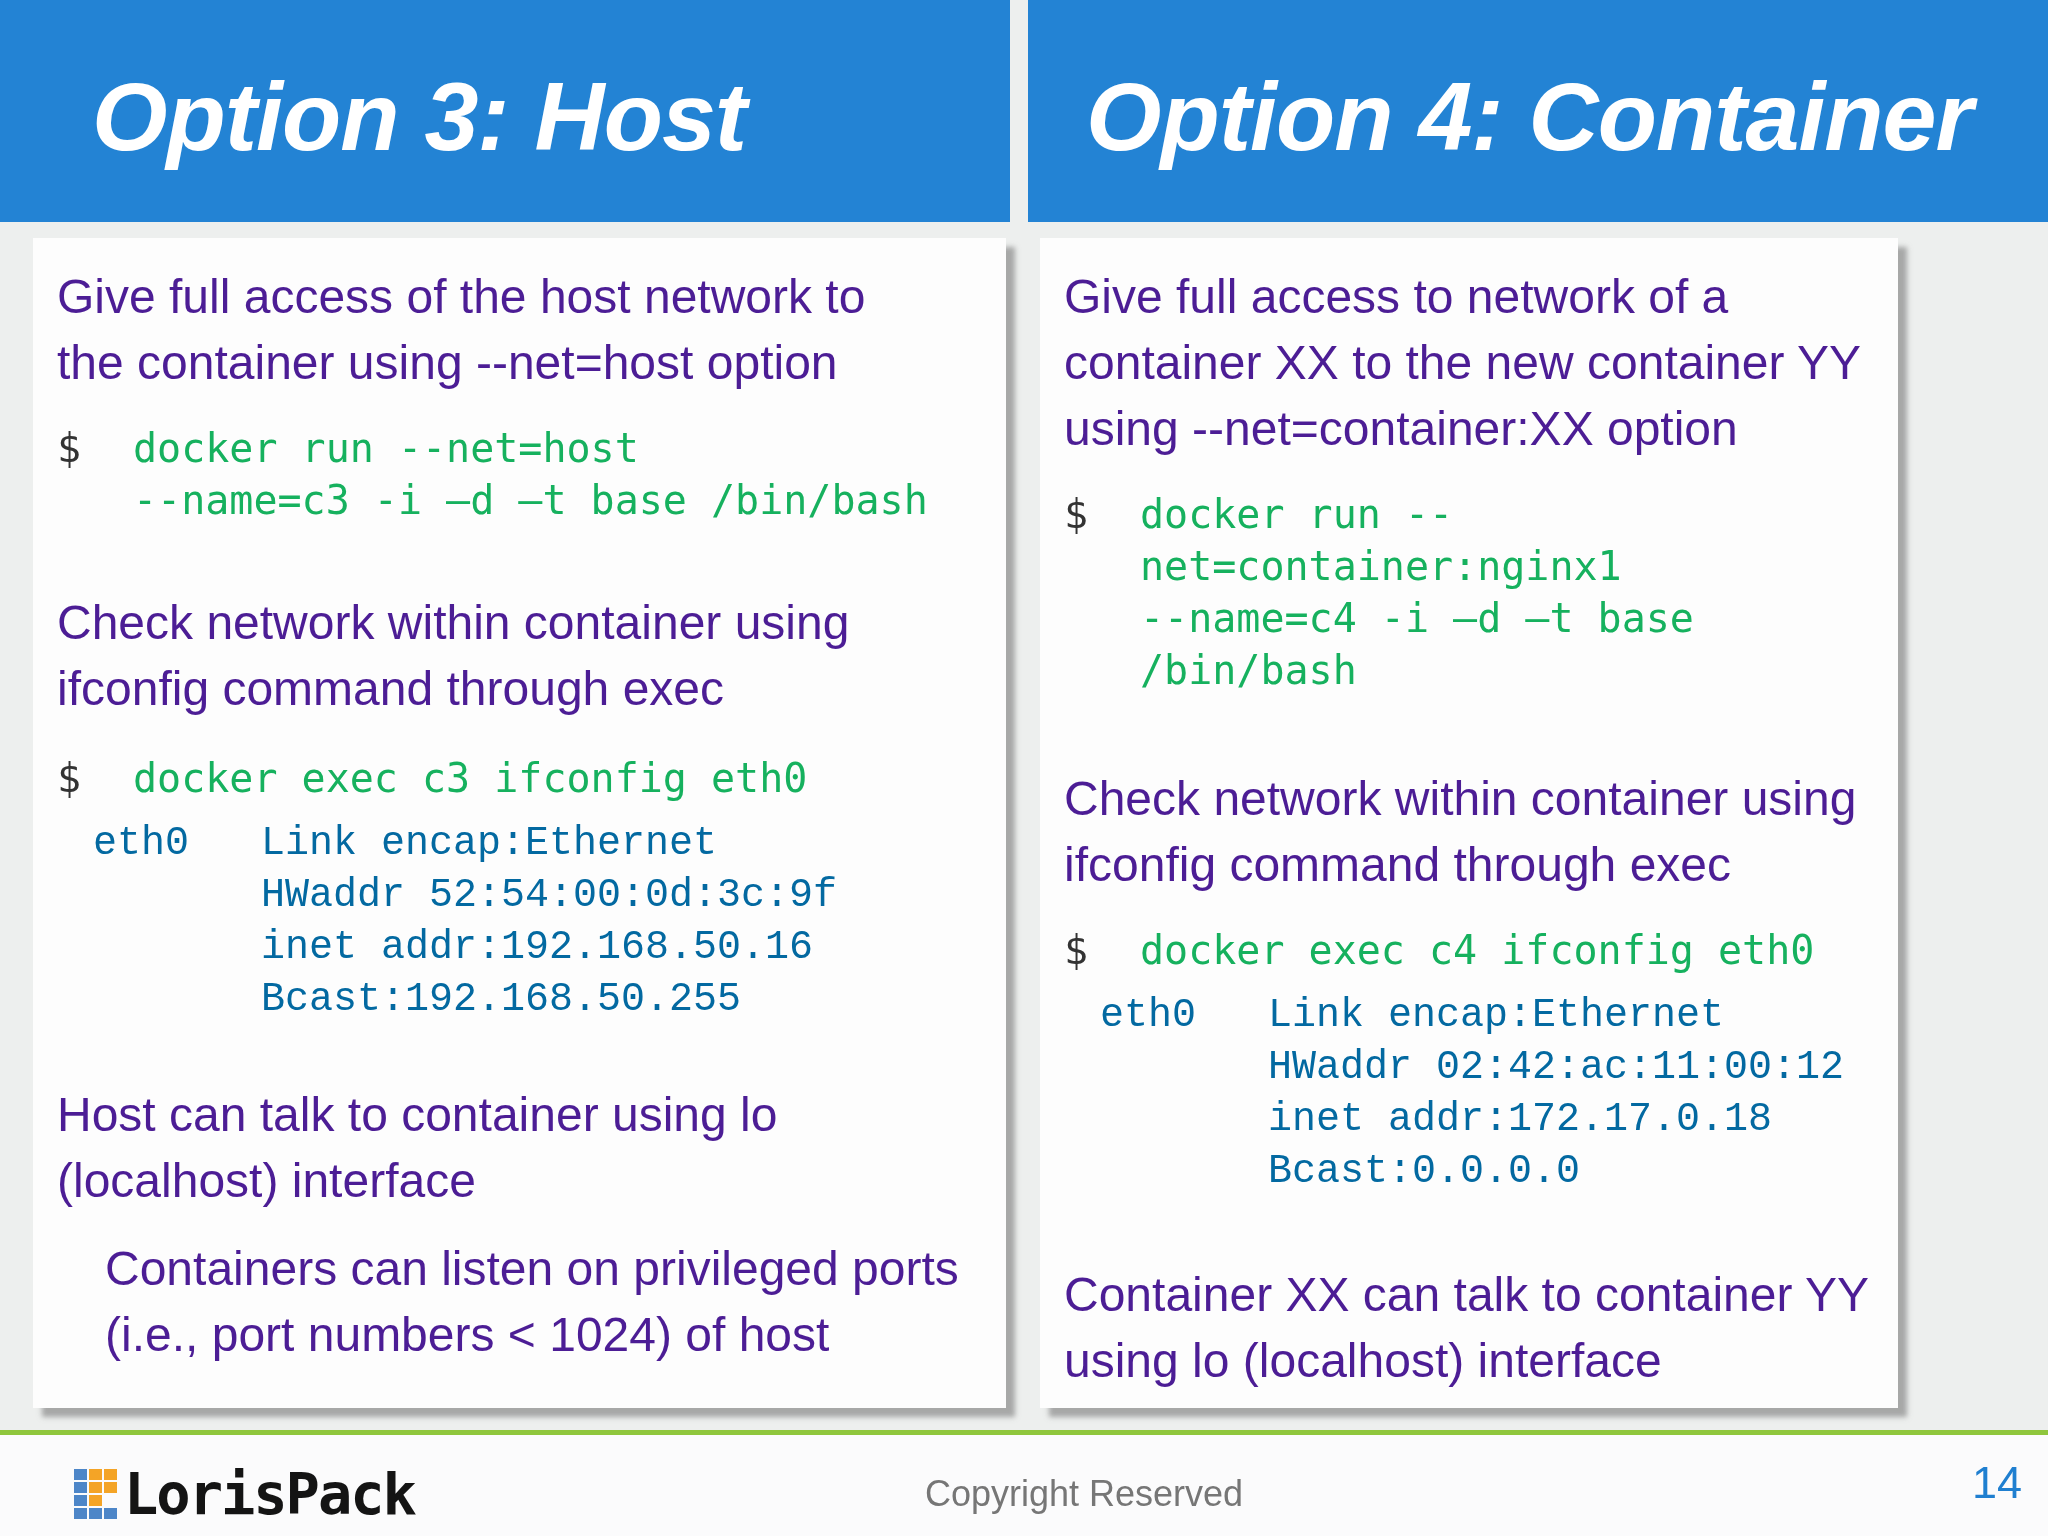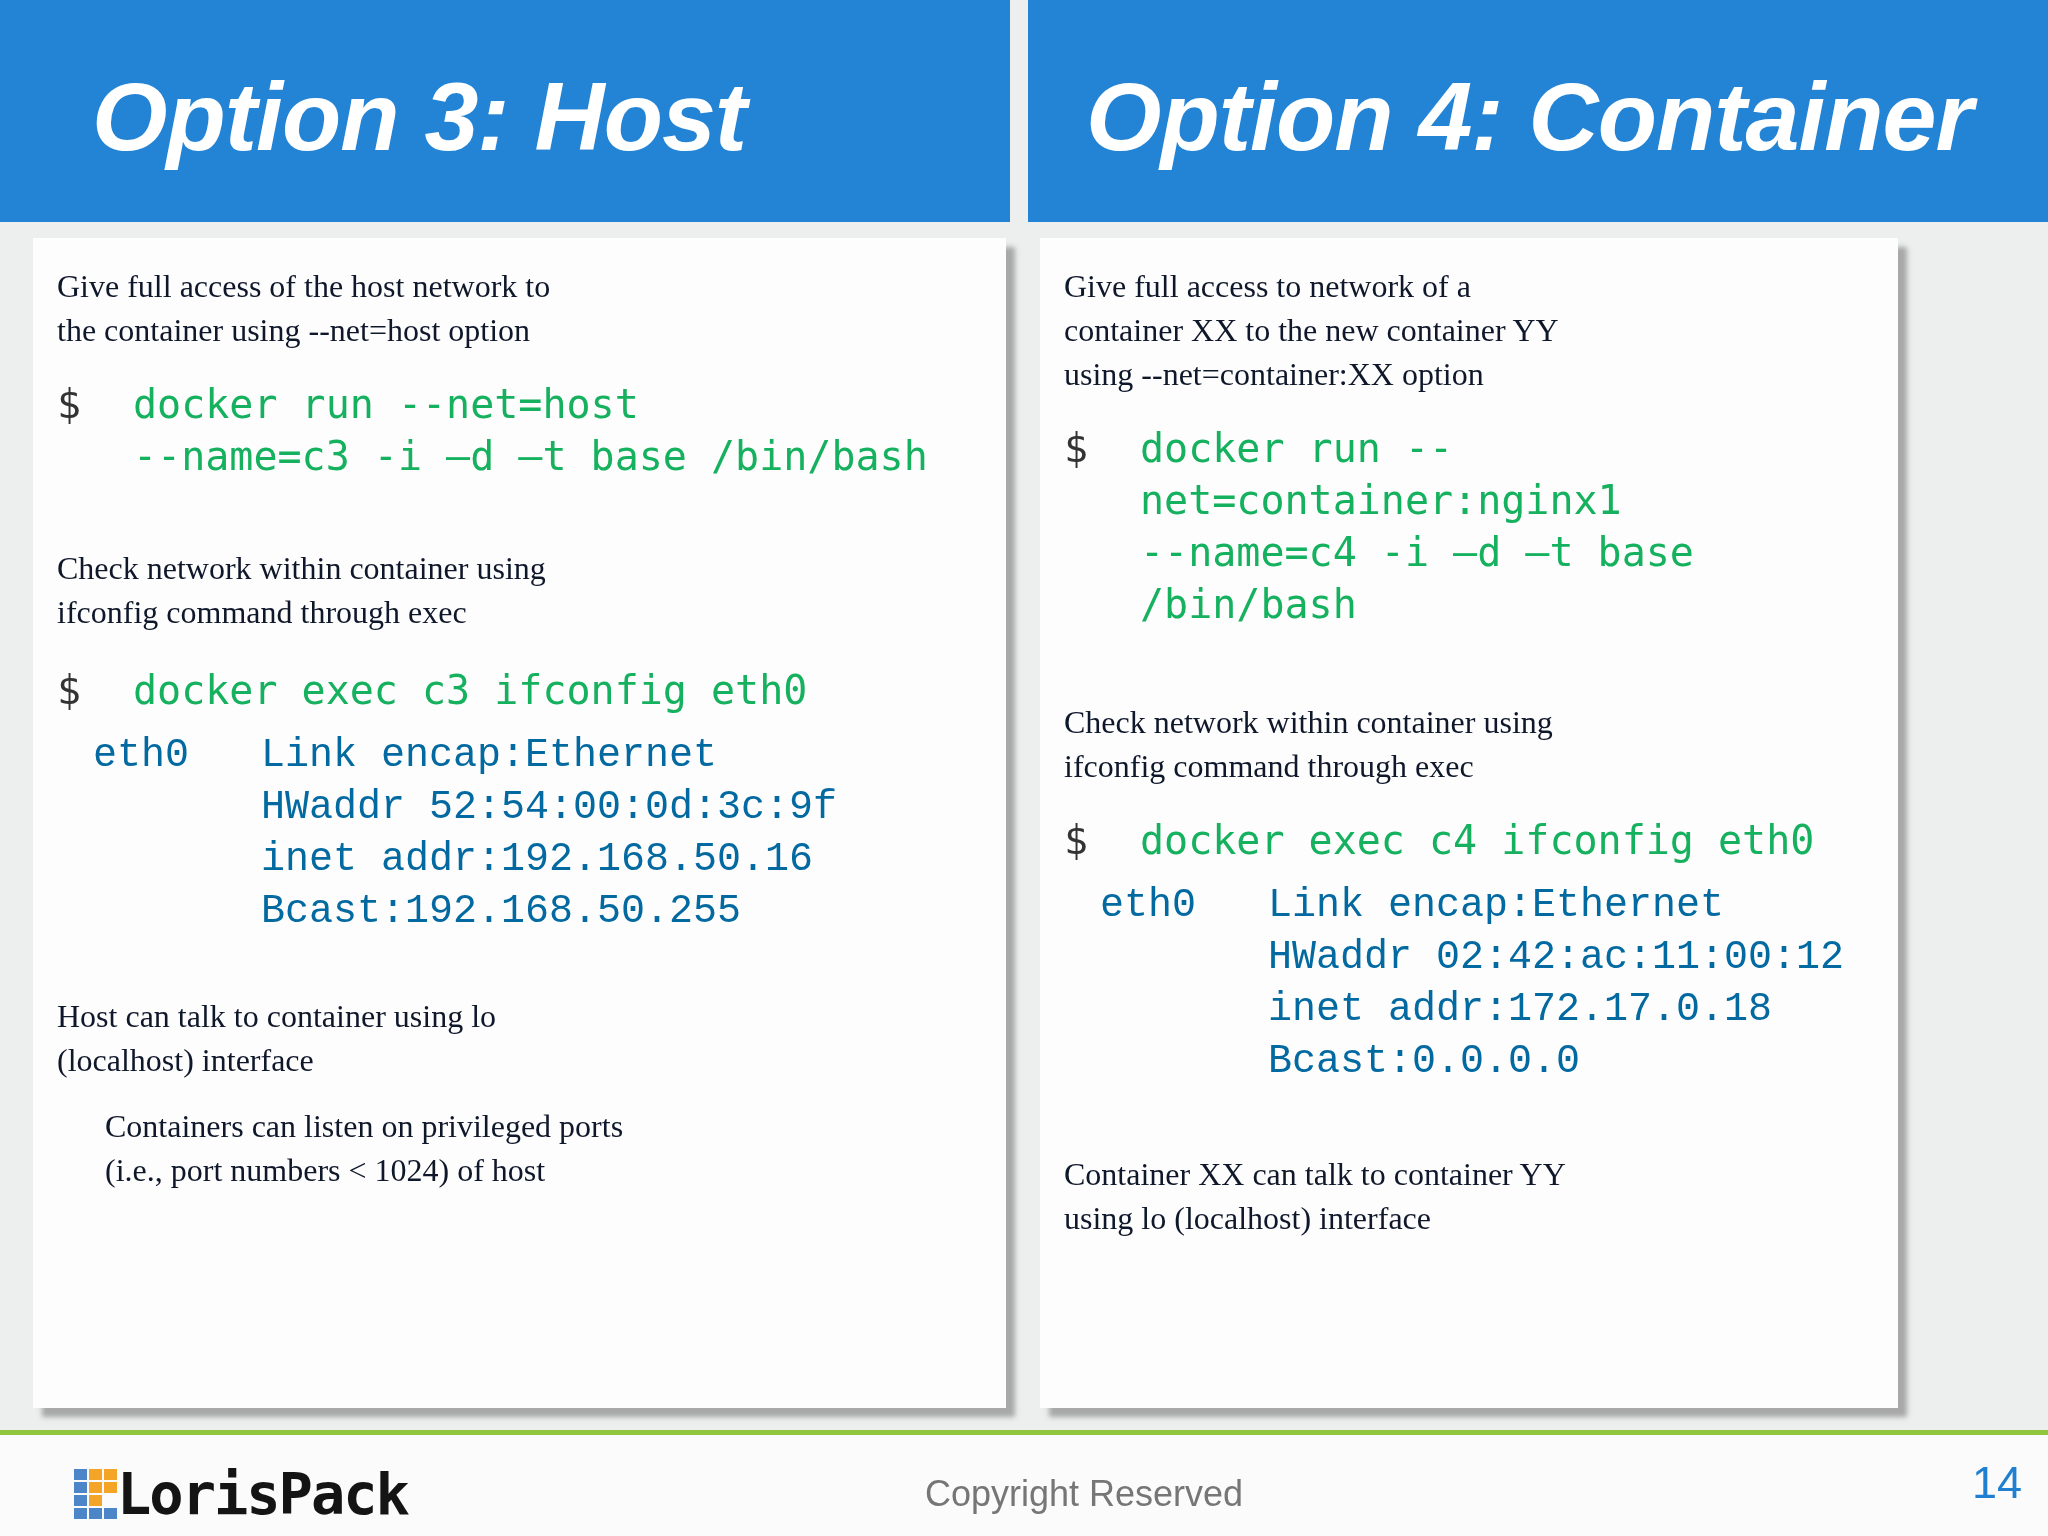--- a/index.html
+++ b/index.html
@@ -13,40 +13,40 @@
   .hdr-right{left:1028px;width:1120px;padding-left:58px;}
   .hdr-title{font-size:97px;font-weight:bold;color:#ffffff;margin:0;letter-spacing:-1px;padding-top:10px;line-height:1;}
   
   .box{
     position:absolute;top:238px;height:1170px;background:#fdfdfd;
     box-shadow:9px 9px 5px rgba(110,110,110,.55);
     padding:26px 24px;box-sizing:border-box;
   }
   .box-left{left:33px;width:973px;}
   .box-right{left:1040px;width:858px;}
-  .para{font-size:32px;line-height:1.375;color:#0f172a;white-space:pre-line;margin:0;font-family:Liberation Serif, serif;}
+  .para{font-size:48px;line-height:1.375;color:#4c1d95;white-space:pre-line;margin:0;}
   .cmd{display:flex;margin:0;}
   .prompt{
     font-family:"DejaVu Sans Mono",monospace;font-size:40px;line-height:1.3;
     color:#333333;width:76px;flex:0 0 auto;
   }
   .cmd-lines{
     font-family:"DejaVu Sans Mono",monospace;font-size:40px;line-height:1.3;
     font-weight:normal;color:#16b15e;
   }
   .code-output{
     font-family:Liberation Mono, monospace;font-size:40px;line-height:1.3;
     color:#0369a1;white-space:pre;margin:14px 0 0 36px;
   }
   .mt26{margin-top:26px;} .mt30{margin-top:30px;} .mt64{margin-top:64px;}
   .mt70{margin-top:70px;} .mt56{margin-top:56px;} .mt22{margin-top:22px;margin-left:48px;}
   
   .accent-line{position:absolute;left:0;top:1430px;width:2048px;height:5px;background:#8fc63d;}
   .footer{position:absolute;left:0;top:1435px;width:2048px;height:101px;background:#fbfbfc;}
-  .logo{position:absolute;left:34px;top:26px;display:flex;align-items:center;gap:0;padding-left:40px;}
+  .logo{position:absolute;left:34px;top:26px;display:flex;align-items:center;gap:7px;padding-left:40px;}
   .logo-grid{display:grid;grid-template-columns:repeat(3,13px);grid-auto-rows:11px;gap:2px;}
   .cell{width:13px;height:11px;}
   .cell-b{background:#4d86c8;}
   .cell-o{background:#f4a426;}
   .cell-e{background:transparent;}
   .brand{font-family:"DejaVu Sans Mono",monospace;font-weight:bold;font-size:57px;color:#141414;letter-spacing:-2px;}
   .copyright{position:absolute;left:50%;transform:translateX(calc(-50% + 60px));top:38px;font-size:36px;color:#767676;}
   .pagenum{position:absolute;right:26px;top:22px;font-size:45px;color:#1f7fd0;}
 </style>
 </head>

